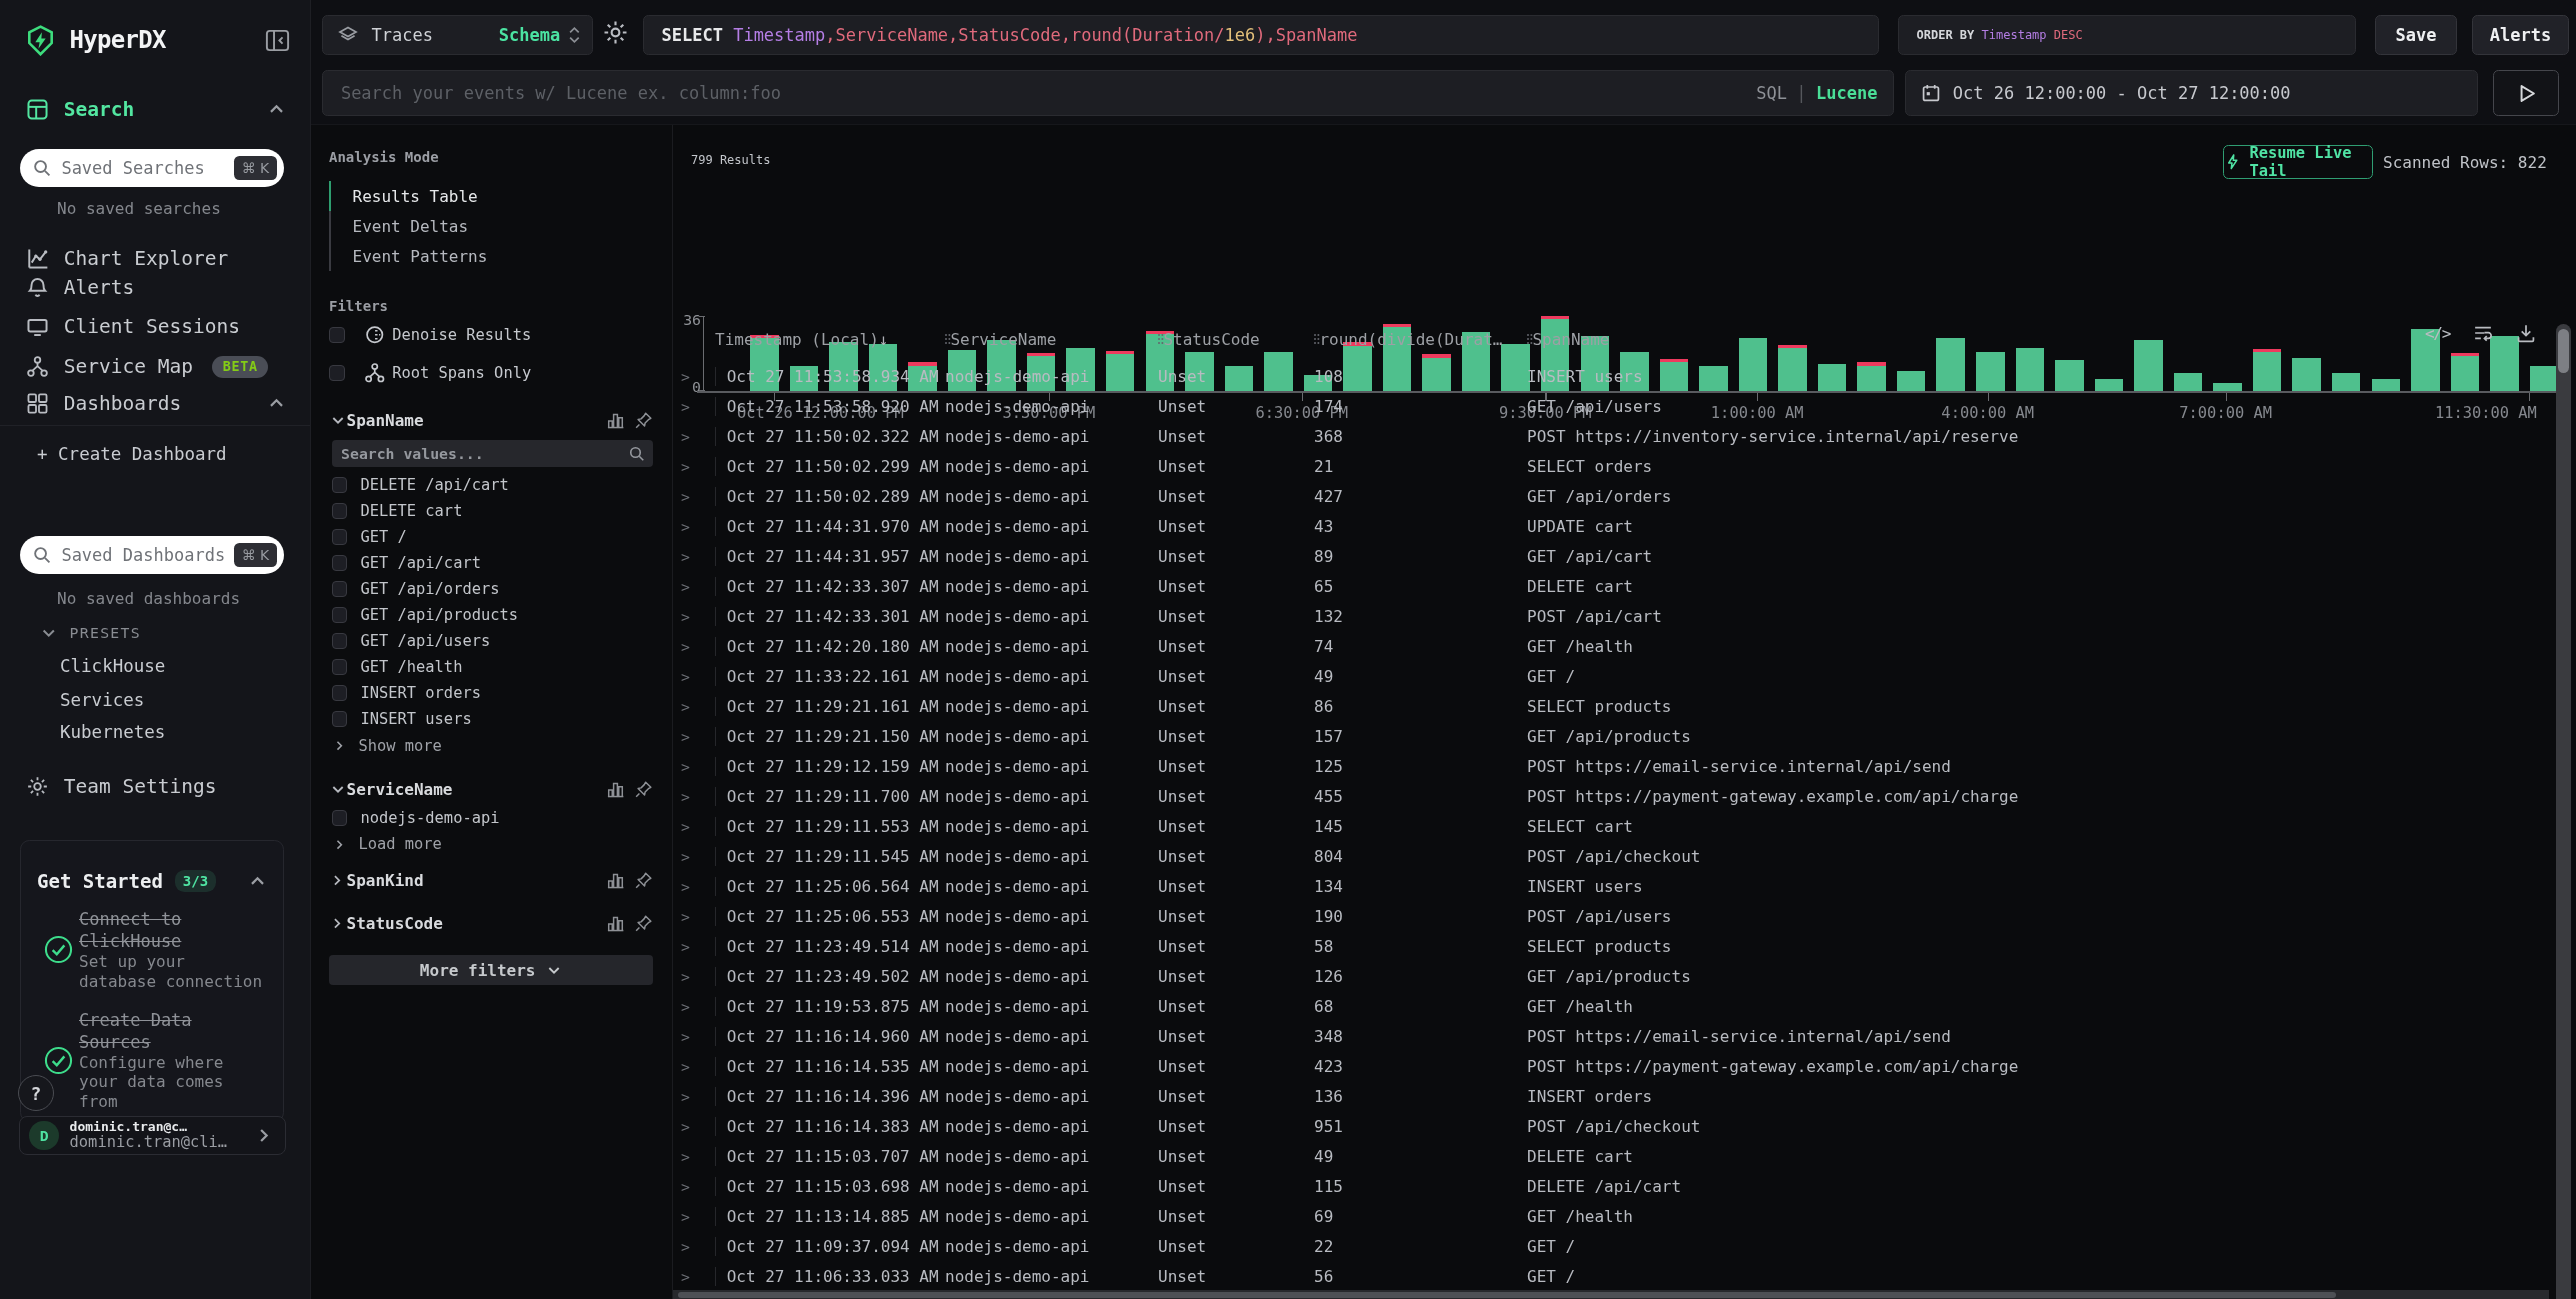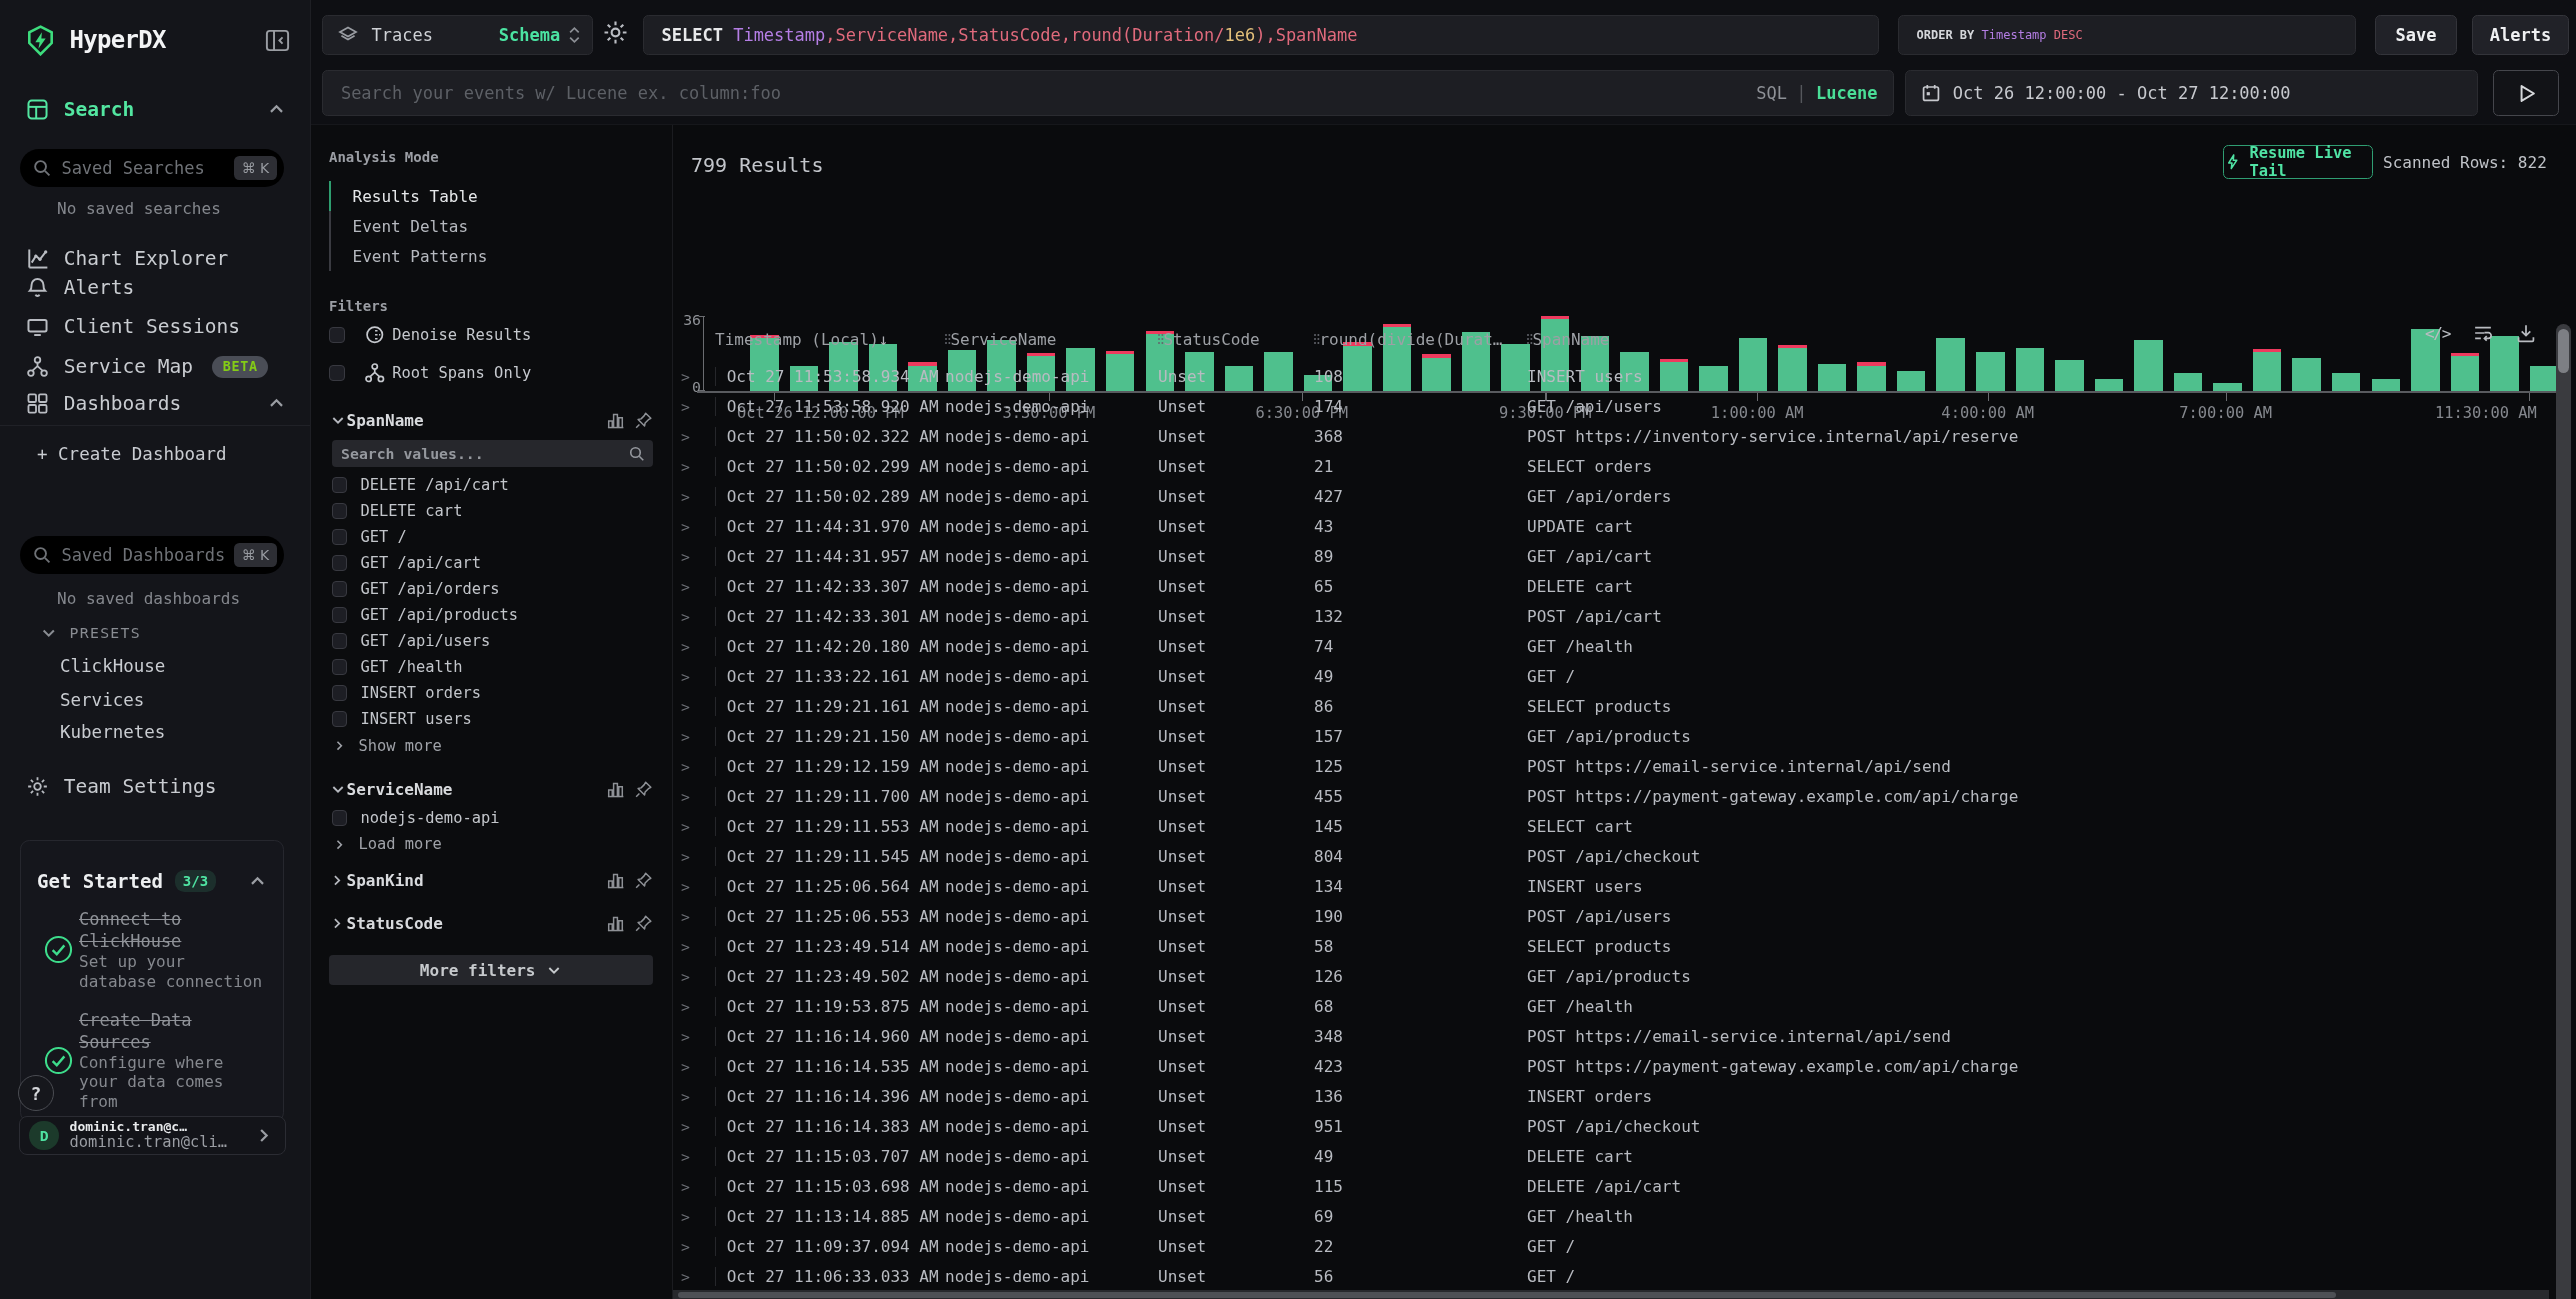--- a/index.html
+++ b/index.html
@@ -15,21 +15,21 @@
   .logo-row { position:absolute; top:20px; left:0; right:0; height:40px; display:flex; align-items:center; }
   .logo-mark { margin-left:25px; }
   .logo-text { margin-left:13.4px; font-size:24px; font-weight:bold; color:#f2f3f5; letter-spacing:-0.7px; }
   .collapse-btn { position:absolute; right:19px; top:6.7px; }
   .side-item { position:absolute; left:0; height:29.5px; display:flex; align-items:center; width:100%; }
   .side-item .ic { margin-left:25px; width:24px; }
   .side-item .lbl { margin-left:14.8px; font-size:19.5px; color:#c9ccd1; }
   .side-item.active .lbl { color:#53e6a1; font-weight:bold; }
   .side-chev { position:absolute; right:21.5px; }
   .beta { margin-left:19px; background:#4a4d56; color:#84cc16; font-size:13.4px; font-weight:bold; border-radius:11.4px; padding:3.4px 10.7px; letter-spacing:0.7px; }
-  .side-input { position:absolute; left:20px; width:264px; height:38px; background:#000000; border-radius:19px; display:flex; align-items:center; }
+  .side-input { position:absolute; left:20px; width:264px; height:38px; background:#ffffff; border-radius:19px; display:flex; align-items:center; }
   .side-input .ic { margin-left:12px; }
   .side-input .ph { margin-left:9.4px; font-size:17px; color:#6f7277; }
   .kbd { position:absolute; right:6.7px; background:#2d2e34; border-radius:5.4px; font-size:14px; color:#989ba1; padding:4px 8px; }
   .kbd .cmd { font-family:"DejaVu Sans",sans-serif; }
   .side-note { position:absolute; left:57px; font-size:16px; color:#84878d; }
   .divider { position:absolute; left:0; right:0; height:1.3px; background:#202127; }
   .create-dash { position:absolute; left:37px; font-size:17.5px; color:#c9ccd1; }
   .presets-row { position:absolute; left:40px; display:flex; align-items:center; color:#8a8d93; }
   .presets-row .lbl { margin-left:12px; font-size:14.8px; letter-spacing:1.3px; }
   .preset-item { position:absolute; left:60px; font-size:17.5px; color:#c9ccd1; }
@@ -103,21 +103,21 @@
   .more-row { height:27px; display:flex; align-items:center; padding-left:4px; color:#9fa2a8; }
   .more-row .lbl { margin-left:12px; font-size:15.4px; }
   .col-grp { display:flex; align-items:center; height:40px; margin-top:2.7px; }
   .col-grp .lbl { font-size:16px; font-weight:bold; color:#d8dadd; }
   .col-grp .grp-icons { margin-left:auto; }
   .more-filters { margin-top:12px; height:29.5px; background:#25262b; border-radius:4px; display:flex; align-items:center; justify-content:center; color:#c6c9cc; font-size:16px; font-weight:bold; gap:10.7px; }
 
   
   .main { position:absolute; left:673px; top:125px; right:0; bottom:0; background:#0a0b0d; }
   .res-head { position:absolute; top:19.5px; left:0; right:0; height:35px; }
-  .res-count { position:absolute; left:18px; top:8px; font-size:20px; color:#c3c6cb; }
+  .res-count { position:absolute; left:18px; top:8px; font-size:12px; color:#c3c6cb; }
   .live-btn { position:absolute; left:1550px; top:0; width:150px; height:34px; border:1.3px solid #2f9e72; border-radius:5.4px; display:flex; align-items:center; justify-content:center; gap:8px; color:#50e3a4; font-size:15.4px; font-weight:bold; }
   .scanned { position:absolute; left:1710px; top:8px; font-size:16px; color:#c0c3c8; white-space:nowrap; }
 
   .chart { position:absolute; left:0; right:0; top:191px; height:114px; }
   .ylab { position:absolute; right:calc(100% - 28px); font-size:14.8px; color:#8e9196; }
   .yaxis { position:absolute; left:30px; top:0; width:1.3px; height:75px; background:#6a6c70; }
   .ynotch { position:absolute; left:25.5px; width:6px; height:1.3px; background:#6a6c70; }
   .baseline { position:absolute; left:24px; right:9.4px; top:75px; height:2px; background:#595b5f; }
   .bars { position:absolute; left:32px; right:12px; top:0; height:75px; display:flex; align-items:flex-end; }
   .bar-slot { flex:1; display:flex; flex-direction:column; justify-content:flex-end; align-items:center; height:100%; }

